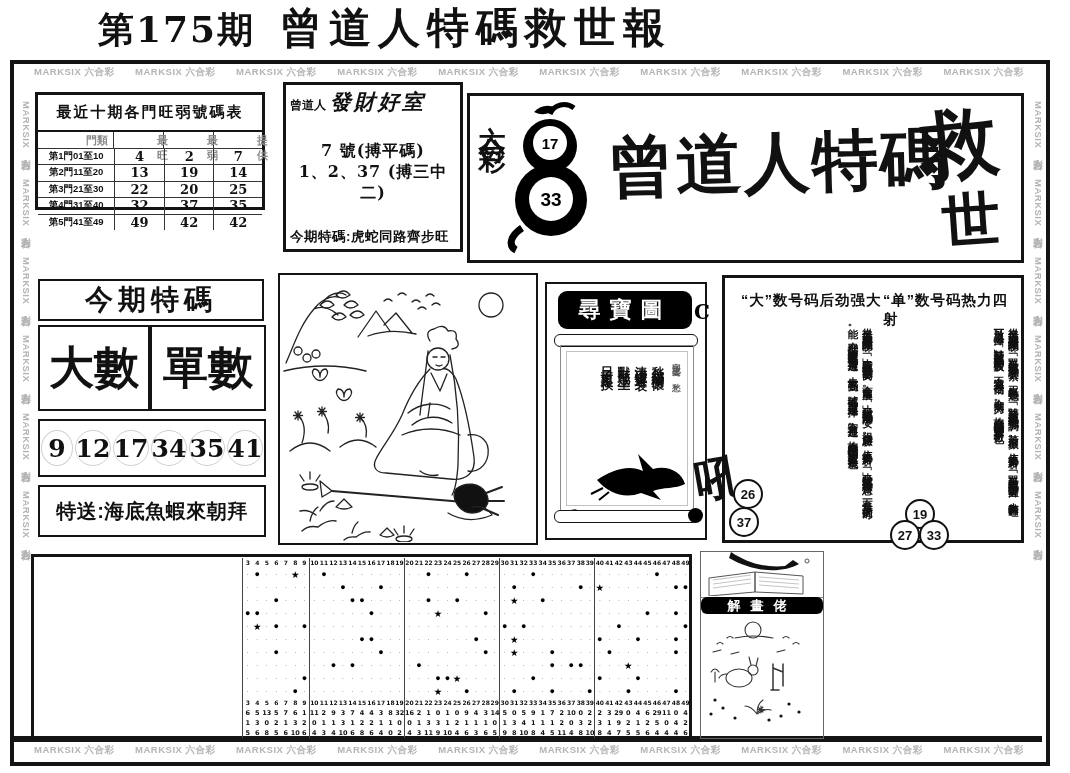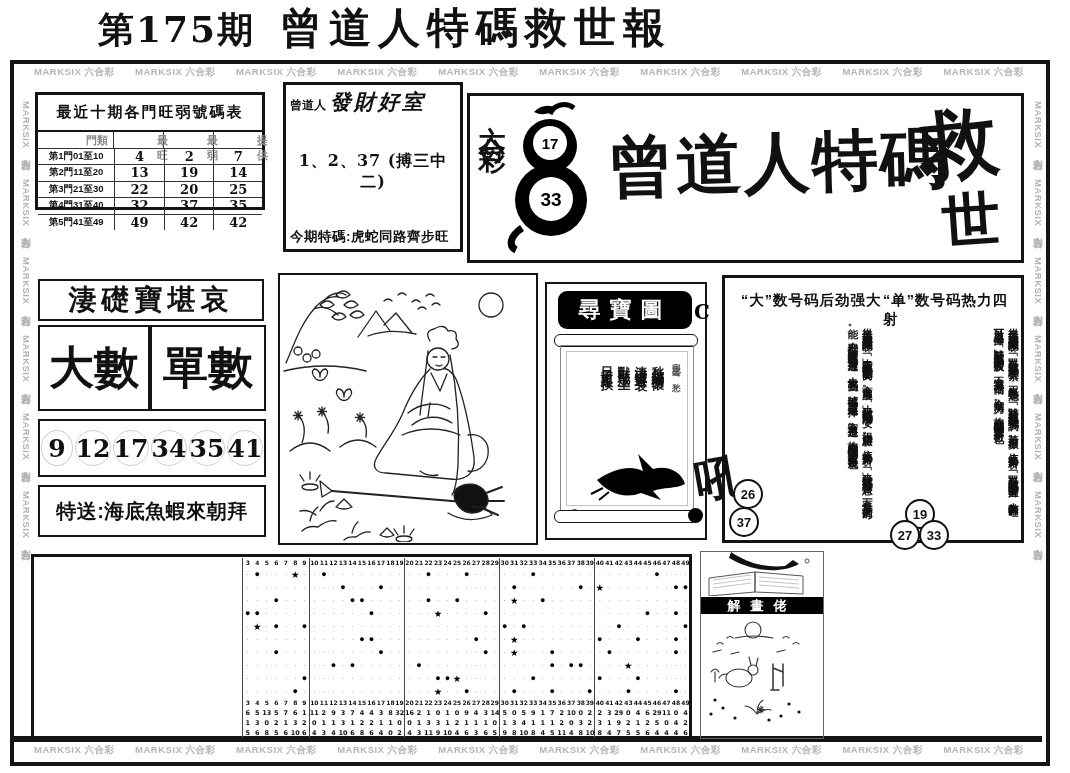--- a/index.html
+++ b/index.html
@@ -113,21 +113,21 @@
   .crow.hdr .ccell{font:700 6px "DejaVu Sans",sans-serif;height:10px;line-height:10px;}
   .crow.dots .ccell{height:13px;line-height:13px;font-size:7px;color:#9a9a9a;}
   .crow.dots .ccell.dot{font-size:9px;color:#000;}
   .crow.dots .ccell.star{font-size:9.5px;color:#000;}
   .crow.cnt .ccell{font:600 6.5px "DejaVu Sans",sans-serif;height:10px;line-height:10px;}
 
   
   #interp-box{left:700px;top:551px;width:122px;height:186px;border:1.5px solid #666;}
   .i-top{position:absolute;left:0;top:0;width:100%;height:45px;border-bottom:1px solid #888;}
   .i-banner{position:absolute;left:0;top:45px;width:100%;height:17px;background:#000;color:#fff;
-            display:flex;align-items:center;justify-content:center;font:700 13px "DejaVu Serif",serif;letter-spacing:10px;}
+            display:flex;align-items:center;justify-content:center;font:700 13px "DejaVu Serif",serif;letter-spacing:10px;border-radius:6px;}
   .i-bottom{position:absolute;left:0;top:62px;width:100%;height:122px;}
 </style>
 </head>
 <body>
 
 <div class="page">
 
   <div class="issue">第175期</div>
   <div class="main-title">曾道人特碼救世報</div>
 
@@ -200,20 +200,21 @@
           <div class="s-cell s-c3">42</div>
         </div>
       </div>
   </div>
 
   <div class="box" id="tips-box">
     <div class="tips-line1">
       <span>曾道人</span><span class="tips-script">發財好室</span>
     </div>
     <div id="tips-lines">
+        <div class="tips-line">7 號(搏平碼)</div>
         <div class="tips-line">1、2、37 (搏三中二)</div>
       </div>
     <div class="tips-footer">今期特碼:虎蛇同路齊步旺</div>
   </div>
 
   <div class="box" id="banner-box">
     <div class="banner-vert">六合彩</div>
     <svg width="96" height="162" viewBox="0 0 96 162" style="position:absolute;left:34px;top:4px">
       <path d="M30,12 Q40,2 52,8 Q42,18 30,12 Z" fill="#000"></path>
       <path d="M46,14 C50,4 62,2 70,8" stroke="#000" stroke-width="5" fill="none"></path>
@@ -223,21 +224,21 @@
       <circle cx="46" cy="43" r="17" fill="#fff"></circle>
       <text x="46" y="49" text-anchor="middle" font-size="15" font-weight="bold">17</text>
       <circle cx="47" cy="99" r="22" fill="#fff"></circle>
       <text x="47" y="106" text-anchor="middle" font-size="19" font-weight="bold">33</text>
     </svg>
     <div class="callig">曾道人特碼</div>
     <div class="callig-tail-top">救</div>
     <div class="callig-tail-bottom">世</div>
   </div>
 
-  <div class="box" id="result-title-box">淒礎寶堪哀</div>
+  <div class="box" id="result-title-box">今期特碼</div>
   <div class="box" id="big-box">大數</div>
   <div class="box" id="odd-box">單數</div>
   <div class="box" id="numbers-box">
       <span class="numc">9</span>
       <span class="numc">12</span>
       <span class="numc">17</span>
       <span class="numc">34</span>
       <span class="numc">35</span>
       <span class="numc">41</span>
     </div>

